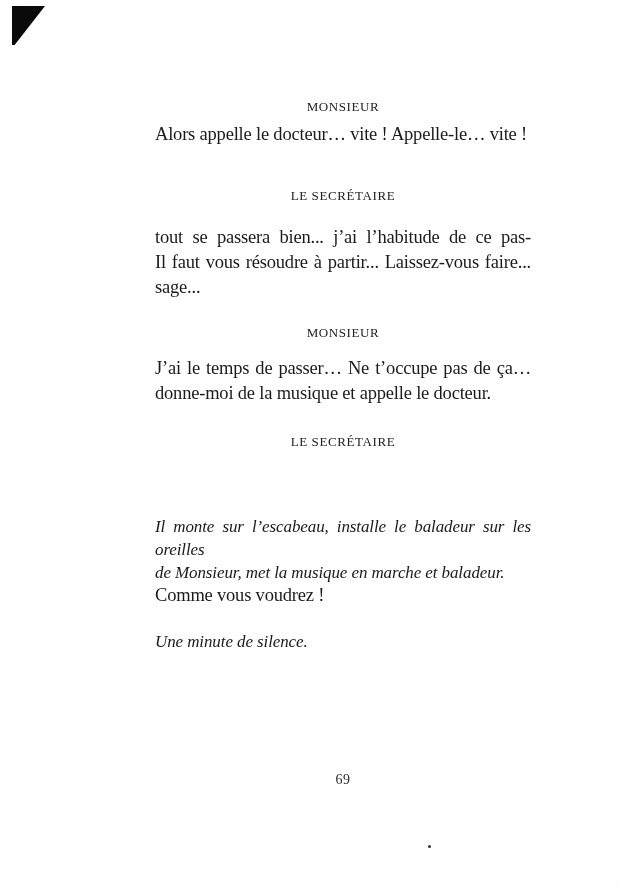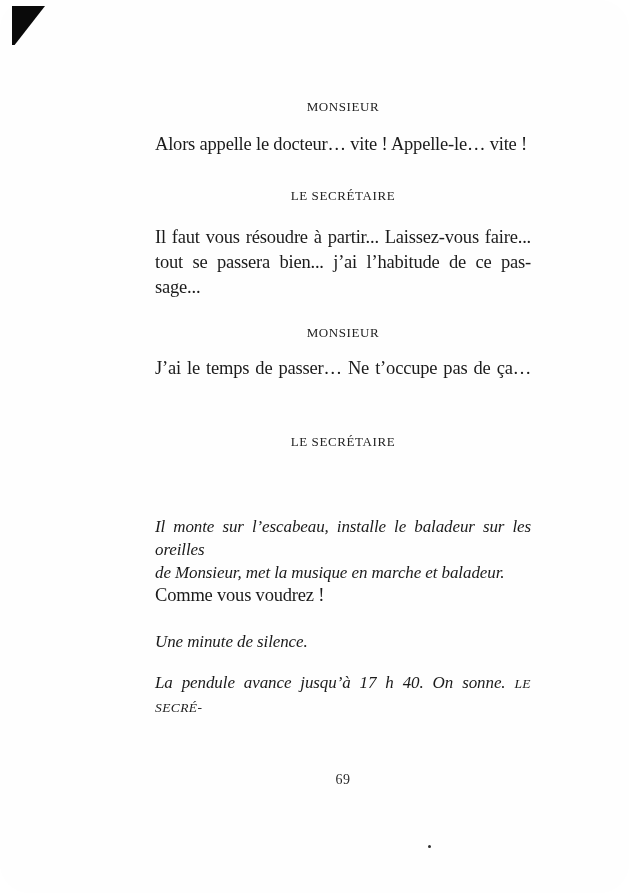--- a/index.html
+++ b/index.html
@@ -76,51 +76,49 @@
 </style>
 </head>
 <body>
 
 <div class="page">
 
   <div class="corner-mark"></div>
 
   <div class="col heading" style="top:100px">MONSIEUR</div>
 
-  <div class="col body-text" style="top:132px">Alors appelle le docteur… vite ! Appelle-le… vite !</div>
+  <div class="col body-text" style="top:122px">Alors appelle le docteur… vite ! Appelle-le… vite !</div>
 
   <div class="col heading" style="top:189px">LE SECRÉTAIRE</div>
 
   <div class="col body-text" style="top:225px">
+    <div class="stretch">tout se passera bien... j’ai l’habitude de ce pas-</div>
     <div class="stretch">Il faut vous résoudre à partir... Laissez-vous faire...</div>
-    <div class="stretch">tout se passera bien... j’ai l’habitude de ce pas-</div>
     <div>sage...</div>
   </div>
 
   <div class="col heading" style="top:326px">MONSIEUR</div>
 
   <div class="col body-text" style="top:356px">
     <div class="stretch">J’ai le temps de passer… Ne t’occupe pas de ça…</div>
+    <div>donne-moi de la musique et appelle le docteur.</div>
   </div>
 
   <div class="col heading" style="top:435px">LE SECRÉTAIRE</div>
 
 
   <div class="col stage" style="top:515px">
     <div class="stretch">Il monte sur l’escabeau, installe le baladeur sur les oreilles</div>
     <div>de Monsieur, met la musique en marche et baladeur.</div>
   </div>
 
   <div class="col body-text" style="top:583px">Comme vous voudrez !</div>
 
   <div class="col stage" style="top:630px">Une minute de silence.</div>
 
   <div class="col stage" style="top:671px">
-    <div class="stretch">
-      <span>La pendule avance jusqu’à 17 h 40. On sonne. </span><span class="sc">LE SECRÉ-</span>
-    </div>
   </div>
 
   <div class="col pagenum" style="top:773px">69</div>
 
   <div class="ink-dot"></div>
 
 </div>
 
 </body></html>

